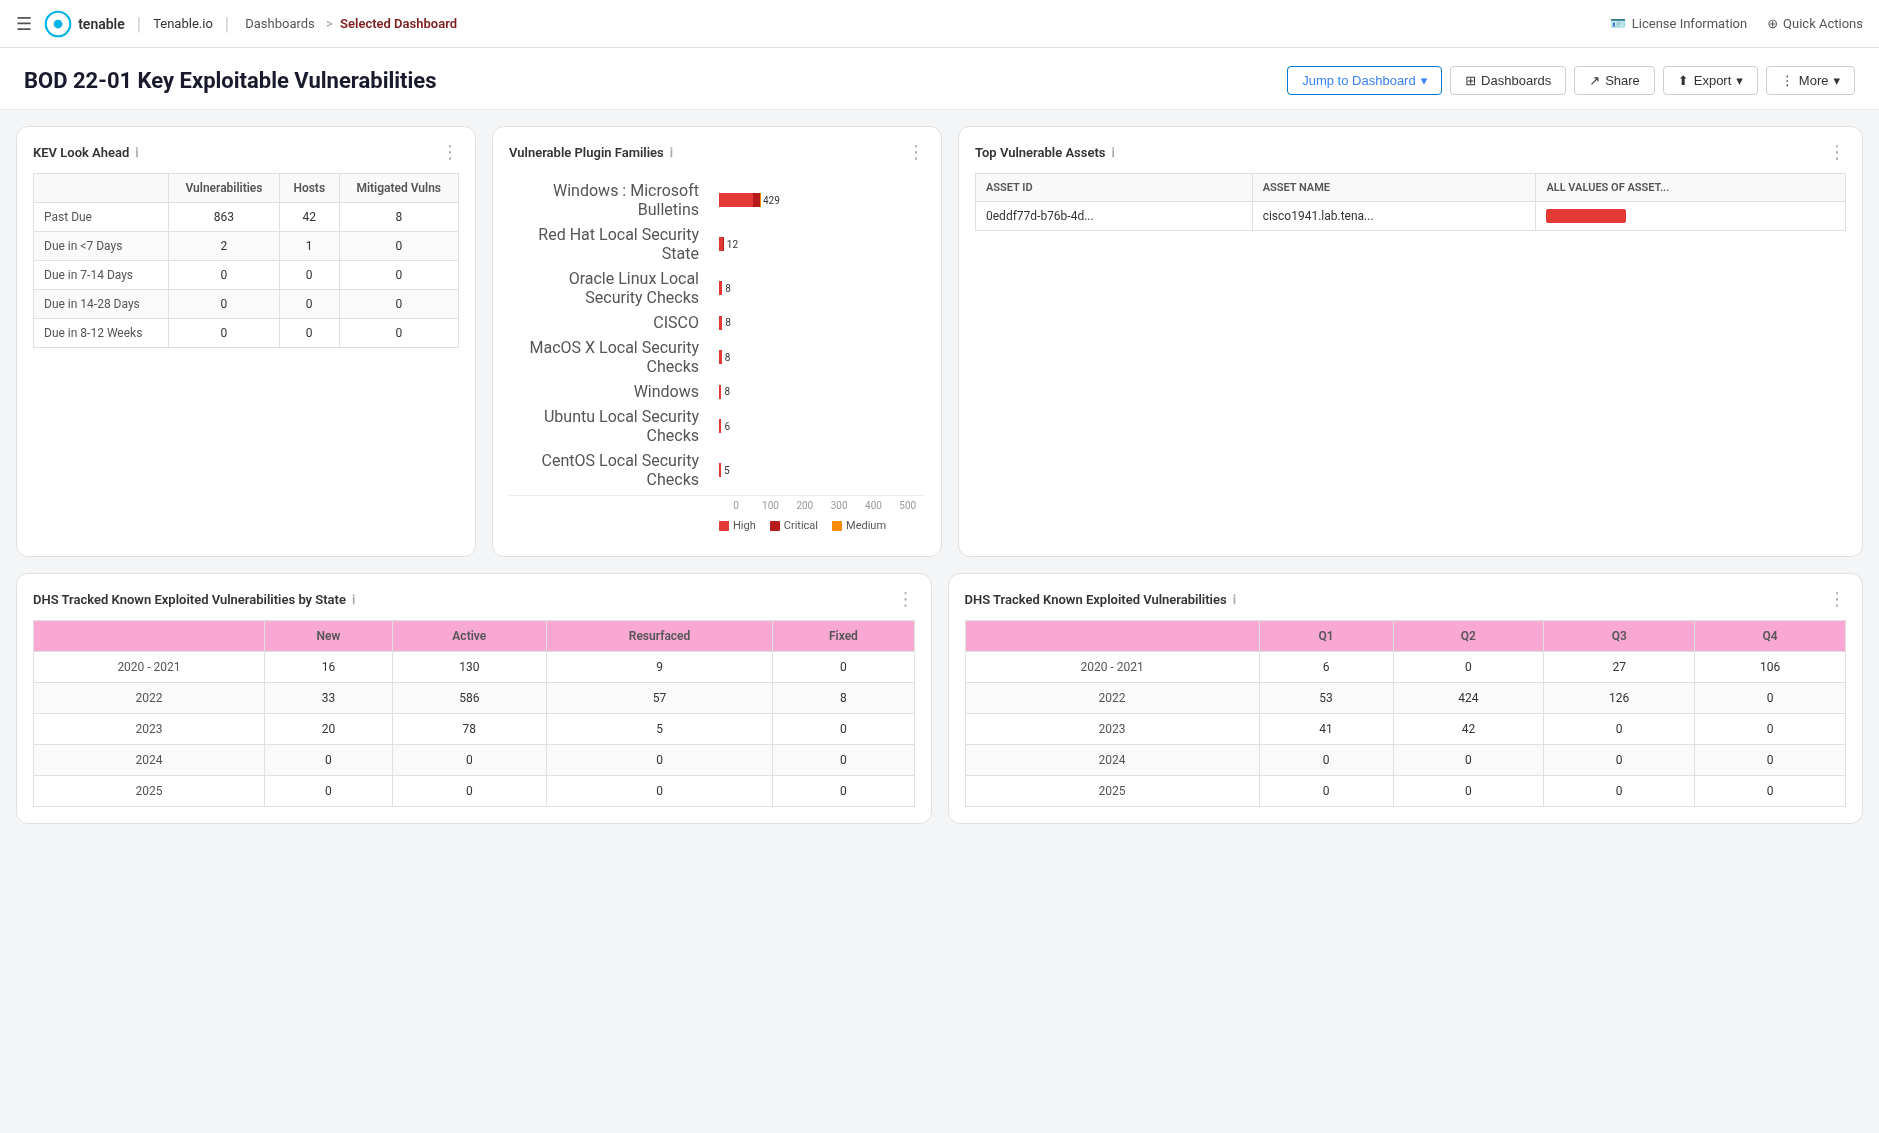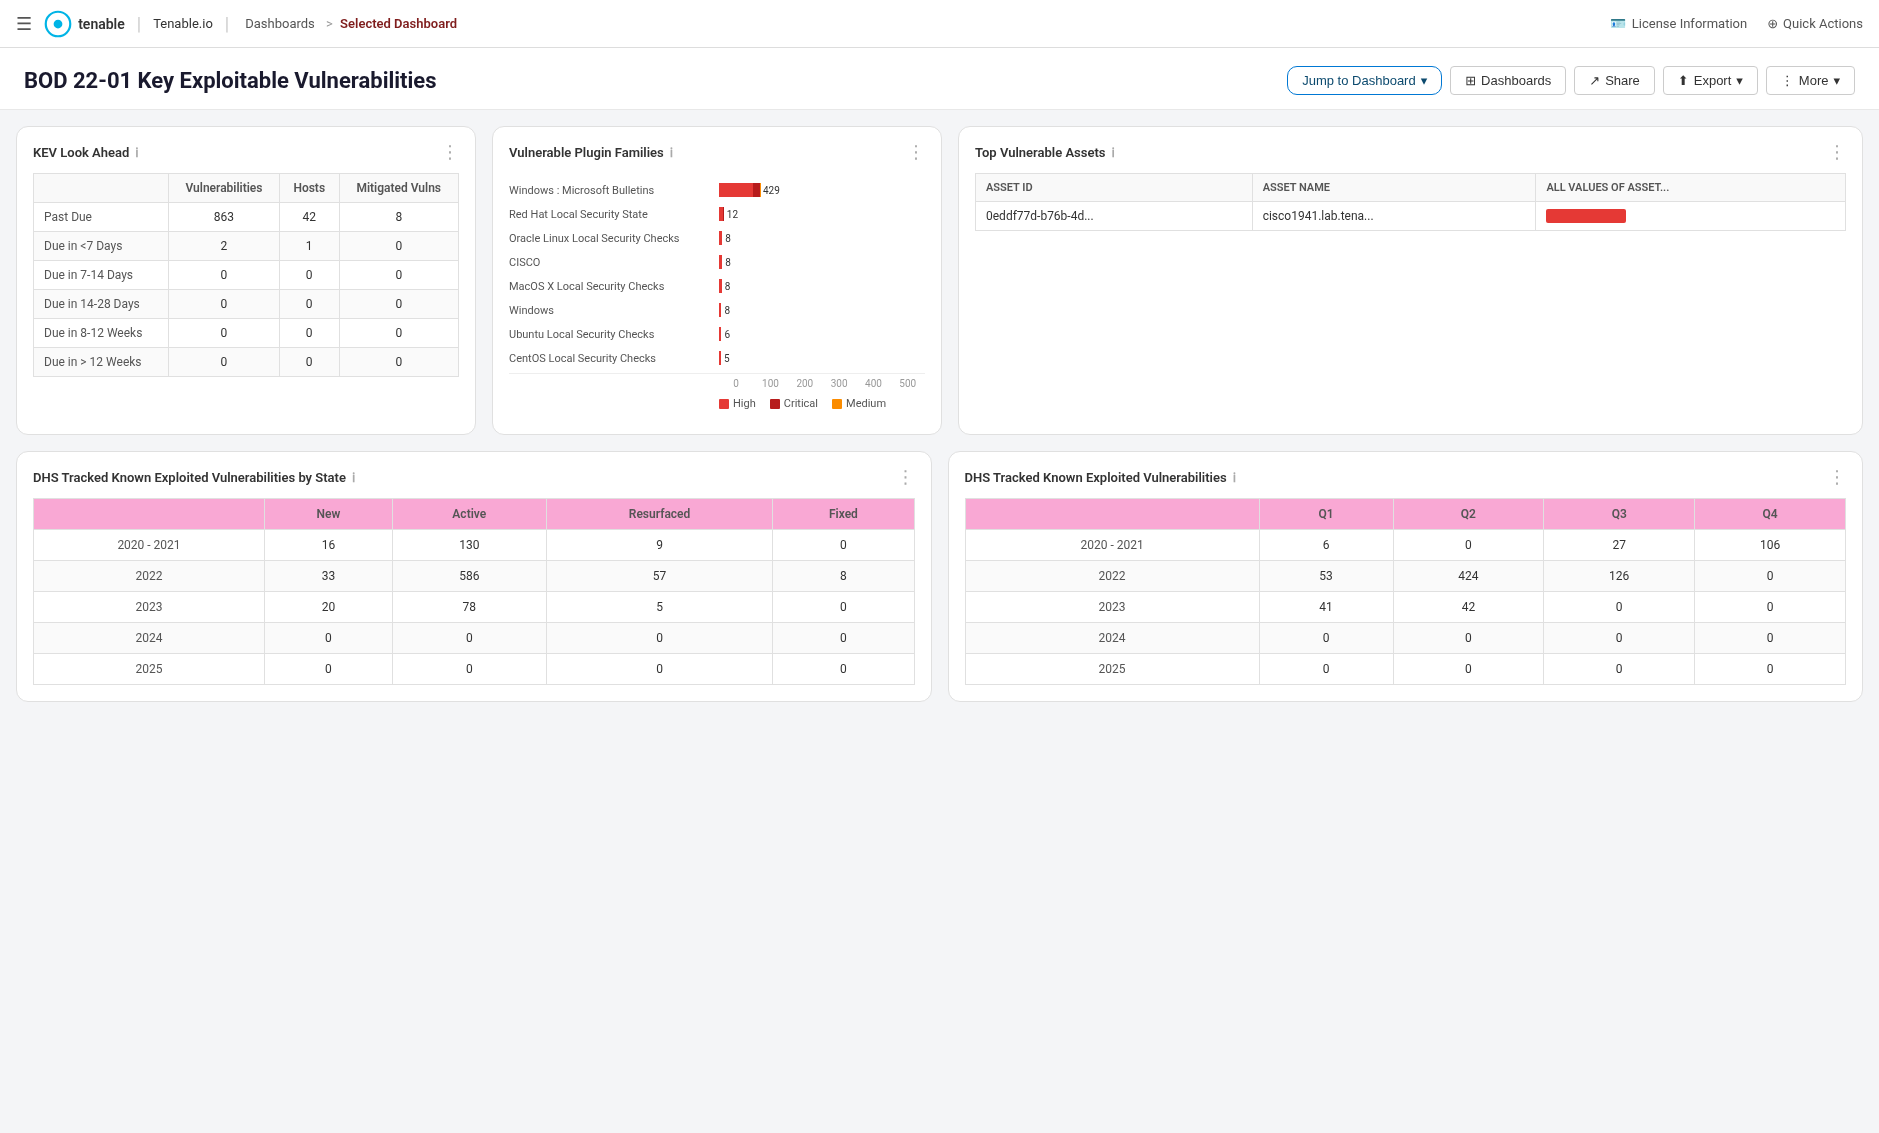--- a/index.html
+++ b/index.html
@@ -25,21 +25,21 @@
       display: flex; align-items: center; justify-content: space-between;
       padding: 18px 24px 14px; background: #fff; border-bottom: 1px solid #e8e8e8;
     }
     .page-title { font-size: 22px; font-weight: 700; color: #1a1a2e; }
     .header-actions { display: flex; align-items: center; gap: 8px; }
     .btn {
       display: flex; align-items: center; gap: 5px; padding: 6px 14px;
       border: 1px solid #ccc; border-radius: 4px; background: #fff;
       font-size: 13px; cursor: pointer; color: #333; white-space: nowrap;
     }
-    .btn-primary { background: #fff; border-color: #0078d4; color: #0c4a6e; border-radius: 10px; }
+    .btn-primary { background: #fff; border-color: #0078d4; color: #3b82f6; }
 
     
     .dashboard { padding: 16px; display: flex; flex-direction: column; gap: 16px; }
     .dashboard-row { display: flex; gap: 16px; }
     .card {
       background: #fff; border: 1px solid #e0e0e0; border-radius: 12px;
       padding: 16px; position: relative; flex: 1;
     }
     .card-header { display: flex; align-items: center; justify-content: space-between; margin-bottom: 12px; }
     .card-title { font-size: 13px; font-weight: 600; color: #333; display: flex; align-items: center; gap: 6px; }
@@ -54,21 +54,21 @@
     }
     .kev-table td {
       border: 1px solid #e0e0e0; padding: 7px 10px; text-align: center; color: #333;
     }
     .kev-table td:first-child { text-align: left; color: #555; }
     .kev-table tr:nth-child(even) td { background: #fafafa; }
 
     
     .bar-chart-container { padding: 8px 0; }
     .bar-row { display: flex; align-items: center; margin-bottom: 6px; font-size: 11px; }
-    .bar-label { width: 210px; padding-right: 20px; color: #555; flex-shrink: 0; font-size: 11px; }
+    .bar-label { width: 210px; text-align: right; padding-right: 20px; color: #555; flex-shrink: 0; font-size: 16px; }
     .bar-track { flex: 1; display: flex; align-items: center; height: 18px; position: relative; }
     .bar-segment { height: 14px; display: inline-block; }
     .bar-value { font-size: 10px; color: #333; margin-left: 3px; }
     .bar-high { background: #e53935; }
     .bar-critical { background: #b71c1c; }
     .bar-medium { background: #fb8c00; }
     .chart-axis { display: flex; padding-left: 210px; border-top: 1px solid #eee; padding-top: 4px; }
     .axis-label { font-size: 10px; color: #999; flex: 1; text-align: center; }
     .chart-legend { display: flex; gap: 14px; margin-top: 8px; padding-left: 210px; }
     .legend-item { display: flex; align-items: center; gap: 4px; font-size: 11px; color: #555; }
@@ -208,26 +208,20 @@
       <td>0</td>
       <td>0</td>
       <td>0</td>
     </tr>
             <tr>
       <td>Due in 8-12 Weeks</td>
       <td>0</td>
       <td>0</td>
       <td>0</td>
     </tr>
-            <tr>
-      <td>Due in &gt; 12 Weeks</td>
-      <td>0</td>
-      <td>0</td>
-      <td>0</td>
-    </tr>
           </tbody>
       </table>
     </div>
 
     <div class="card card-vpf">
       <div class="card-header">
         <div class="card-title">
           <span>Vulnerable Plugin Families</span>
           <span class="info-icon">ℹ</span>
         </div>

